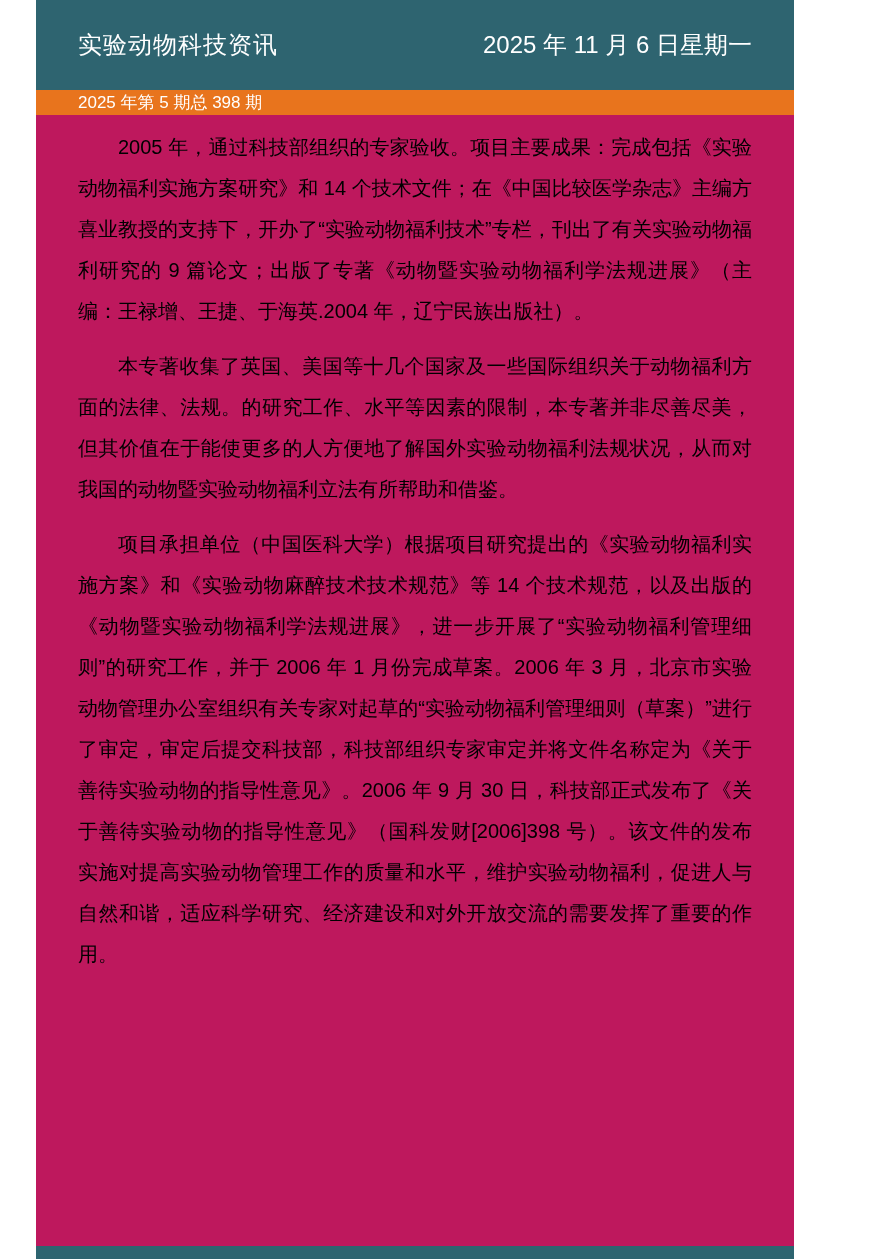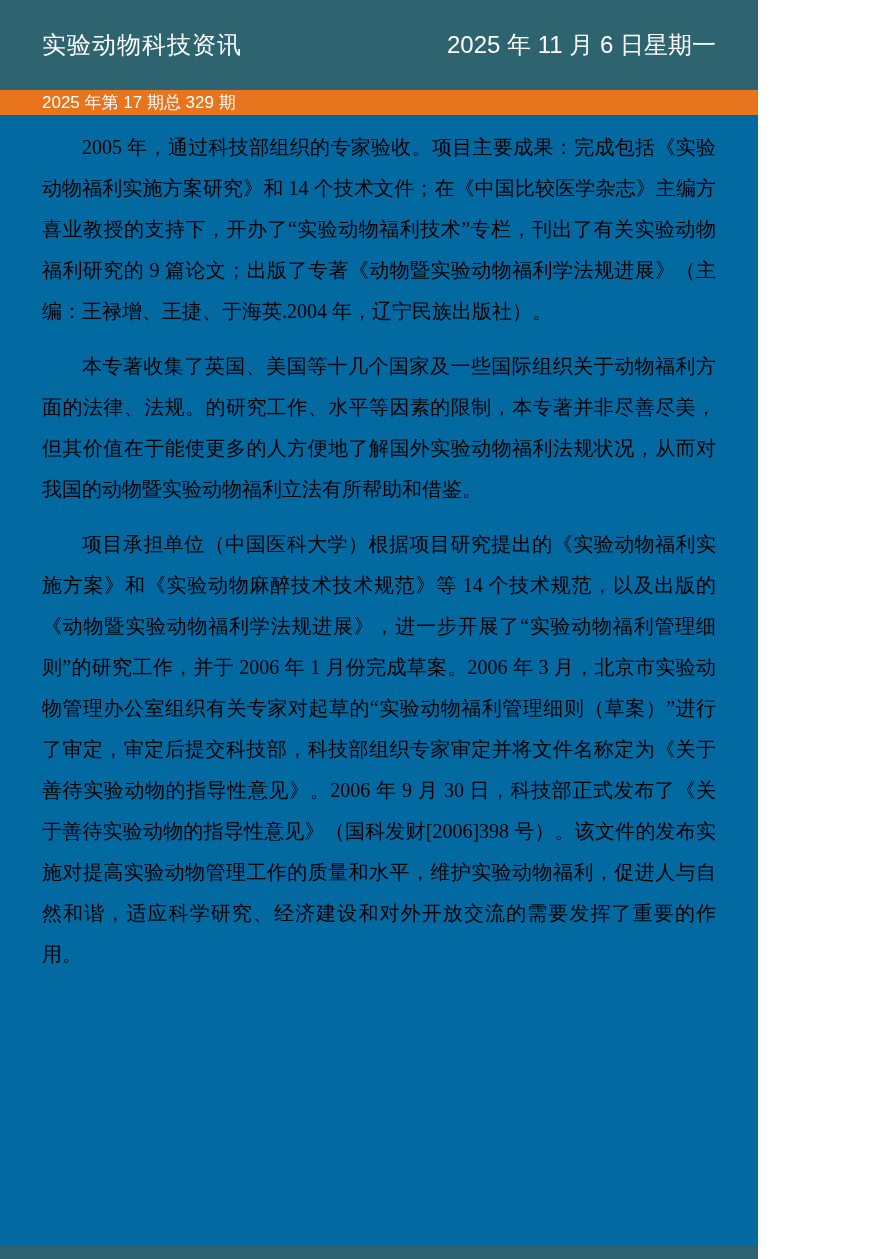--- a/index.html
+++ b/index.html
@@ -5,22 +5,23 @@
   html, body {
     margin: 0;
     padding: 0;
     background: #ffffff;
     font-family: "Liberation Sans", "DejaVu Sans", sans-serif;
   }
   .page {
     position: relative;
     width: 758px;
     height: 1259px;
-    background: #0369a1;
+    background: #be185d;
     overflow: hidden;
+    margin-left: 36px;
   }
   .header {
     background: var(--header_bg, #2e6470);
     height: 90px;
     display: flex;
     justify-content: space-between;
     align-items: center;
     padding: 0 42px;
     box-sizing: border-box;
     color: #ffffff;
@@ -36,21 +37,20 @@
     background: var(--issue_bg, #e8741d);
     height: 25px;
     line-height: 25px;
     color: #ffffff;
     padding: 0 42px;
     font-size: 17px;
   }
   .content {
     padding: 12px 42px 0 42px;
     color: var(--text, #000000);
-    font-family: Liberation Serif, serif;
   }
   .content p {
     font-size: 20px;
     line-height: 41px;
     text-align: justify;
     text-indent: 2em;
     margin: 0;
   }
   .content p + p {
     margin-top: 14px;
@@ -68,21 +68,21 @@
 <body>
 
 <div class="page">
 
   <div class="header">
     <span class="title">实验动物科技资讯</span>
     <span class="date">2025 年 11 月 6 日星期一</span>
   </div>
 
   <div class="issue-bar">
-    <span>2025 年第 17 期总 329 期</span>
+    <span>2025 年第 5 期总 398 期</span>
   </div>
 
   <div class="content">
     <p>2005 年，通过科技部组织的专家验收。项目主要成果：完成包括《实验动物福利实施方案研究》和 14 个技术文件；在《中国比较医学杂志》主编方喜业教授的支持下，开办了“实验动物福利技术”专栏，刊出了有关实验动物福利研究的 9 篇论文；出版了专著《动物暨实验动物福利学法规进展》（主编：王禄增、王捷、于海英.2004 年，辽宁民族出版社）。</p>
     <p>本专著收集了英国、美国等十几个国家及一些国际组织关于动物福利方面的法律、法规。的研究工作、水平等因素的限制，本专著并非尽善尽美，但其价值在于能使更多的人方便地了解国外实验动物福利法规状况，从而对我国的动物暨实验动物福利立法有所帮助和借鉴。</p>
     <p>项目承担单位（中国医科大学）根据项目研究提出的《实验动物福利实施方案》和《实验动物麻醉技术技术规范》等 14 个技术规范，以及出版的《动物暨实验动物福利学法规进展》，进一步开展了“实验动物福利管理细则”的研究工作，并于 2006 年 1 月份完成草案。2006 年 3 月，北京市实验动物管理办公室组织有关专家对起草的“实验动物福利管理细则（草案）”进行了审定，审定后提交科技部，科技部组织专家审定并将文件名称定为《关于善待实验动物的指导性意见》。2006 年 9 月 30 日，科技部正式发布了《关于善待实验动物的指导性意见》（国科发财[2006]398 号）。该文件的发布实施对提高实验动物管理工作的质量和水平，维护实验动物福利，促进人与自然和谐，适应科学研究、经济建设和对外开放交流的需要发挥了重要的作用。</p>
   </div>
 
   <div class="footer-bar"></div>
 

